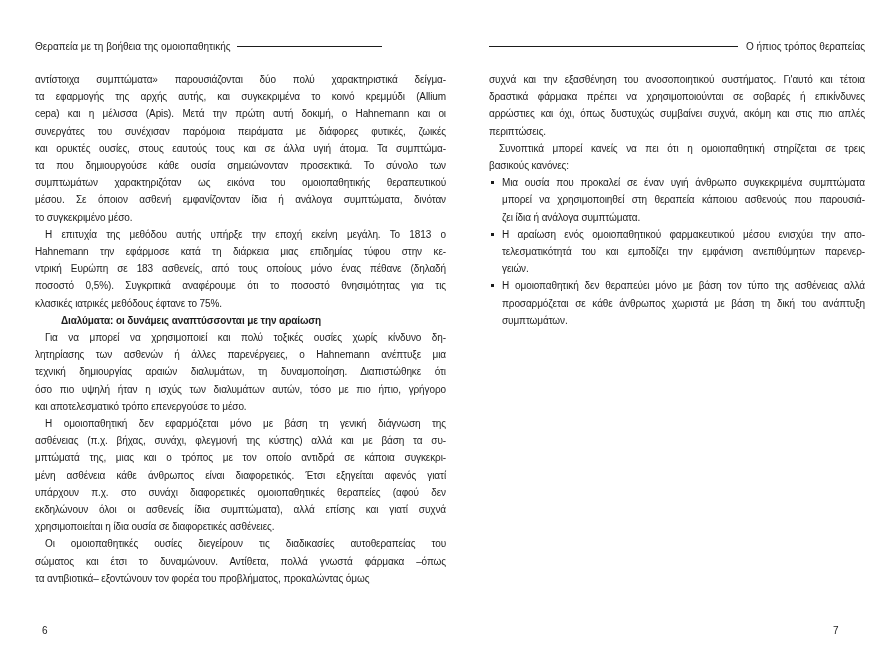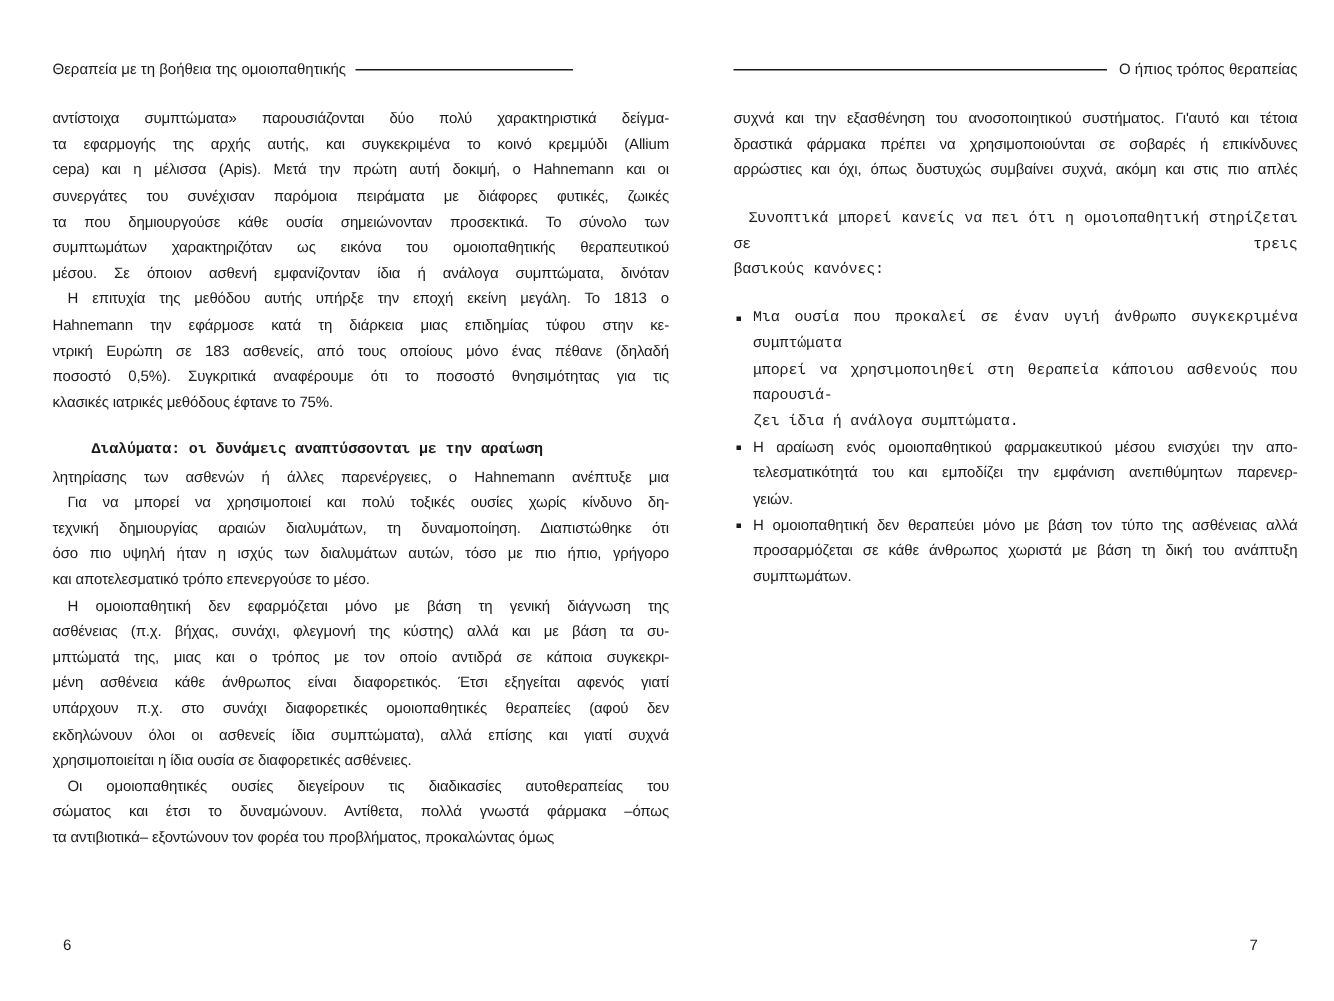--- a/index.html
+++ b/index.html
@@ -22,21 +22,21 @@
   .col-right .rh-rule{flex:1;margin-right:8px;}
   .col-right .running-head{justify-content:flex-end;}
 
   .page-body{font-size:10px;line-height:17.2px;letter-spacing:-0.1px;}
 
   .line{text-align:justify;text-align-last:justify;}
   .line.last{text-align-last:left;}
   .line.indent{text-indent:10px;}
 
   .heading{font-weight:bold;text-indent:26px;}
-  .gap{margin-top:15px;font-family:Liberation Mono, monospace;}
+  .gap{margin-top:0;}
 
   .bullet{position:relative;padding-left:13px;}
   .bullet-marker{
     position:absolute;left:2px;top:7px;width:3px;height:3px;background:#1b1b1b;
   }
 
   .folio{position:absolute;top:625px;font-size:10px;}
   .folio-left{left:42px;}
   .folio-right{left:833px;}
 </style>
@@ -49,35 +49,37 @@
     <div class="running-head">
       <span>Θεραπεία με τη βοήθεια της ομοιοπαθητικής</span>
       <span class="rh-rule"></span>
     </div>
     <div class="page-body" id="left-body">
         <div class="para">
           <div class="line">αντίστοιχα συμπτώματα» παρουσιάζονται δύο πολύ χαρακτηριστικά δείγμα-</div>
           <div class="line">τα εφαρμογής της αρχής αυτής, και συγκεκριμένα το κοινό κρεμμύδι (Allium</div>
           <div class="line">cepa) και η μέλισσα (Apis). Μετά την πρώτη αυτή δοκιμή, ο Hahnemann και οι</div>
           <div class="line">συνεργάτες του συνέχισαν παρόμοια πειράματα με διάφορες φυτικές, ζωικές</div>
+          <div class="line">και ορυκτές ουσίες, στους εαυτούς τους και σε άλλα υγιή άτομα. Τα συμπτώμα-</div>
           <div class="line">τα που δημιουργούσε κάθε ουσία σημειώνονταν προσεκτικά. Το σύνολο των</div>
           <div class="line">συμπτωμάτων χαρακτηριζόταν ως εικόνα του ομοιοπαθητικής θεραπευτικού</div>
           <div class="line">μέσου. Σε όποιον ασθενή εμφανίζονταν ίδια ή ανάλογα συμπτώματα, δινόταν</div>
+          <div class="line last">το συγκεκριμένο μέσο.</div>
         </div>
         <div class="para">
           <div class="line indent">Η επιτυχία της μεθόδου αυτής υπήρξε την εποχή εκείνη μεγάλη. Το 1813 ο</div>
           <div class="line">Hahnemann την εφάρμοσε κατά τη διάρκεια μιας επιδημίας τύφου στην κε-</div>
           <div class="line">ντρική Ευρώπη σε 183 ασθενείς, από τους οποίους μόνο ένας πέθανε (δηλαδή</div>
           <div class="line">ποσοστό 0,5%). Συγκριτικά αναφέρουμε ότι το ποσοστό θνησιμότητας για τις</div>
           <div class="line last">κλασικές ιατρικές μεθόδους έφτανε το 75%.</div>
         </div>
         <div class="heading gap">Διαλύματα: οι δυνάμεις αναπτύσσονται με την αραίωση</div>
         <div class="para">
+          <div class="line indent">Για να μπορεί να χρησιμοποιεί και πολύ τοξικές ουσίες χωρίς κίνδυνο δη-</div>
           <div class="line">λητηρίασης των ασθενών ή άλλες παρενέργειες, ο Hahnemann ανέπτυξε μια</div>
-          <div class="line indent">Για να μπορεί να χρησιμοποιεί και πολύ τοξικές ουσίες χωρίς κίνδυνο δη-</div>
           <div class="line">τεχνική δημιουργίας αραιών διαλυμάτων, τη δυναμοποίηση. Διαπιστώθηκε ότι</div>
           <div class="line">όσο πιο υψηλή ήταν η ισχύς των διαλυμάτων αυτών, τόσο με πιο ήπιο, γρήγορο</div>
           <div class="line last">και αποτελεσματικό τρόπο επενεργούσε το μέσο.</div>
         </div>
         <div class="para">
           <div class="line indent">Η ομοιοπαθητική δεν εφαρμόζεται μόνο με βάση τη γενική διάγνωση της</div>
           <div class="line">ασθένειας (π.χ. βήχας, συνάχι, φλεγμονή της κύστης) αλλά και με βάση τα συ-</div>
           <div class="line">μπτώματά της, μιας και ο τρόπος με τον οποίο αντιδρά σε κάποια συγκεκρι-</div>
           <div class="line">μένη ασθένεια κάθε άνθρωπος είναι διαφορετικός. Έτσι εξηγείται αφενός γιατί</div>
           <div class="line">υπάρχουν π.χ. στο συνάχι διαφορετικές ομοιοπαθητικές θεραπείες (αφού δεν</div>
@@ -95,20 +97,21 @@
   <div class="page-col col-right">
     <div class="running-head">
       <span class="rh-rule"></span>
       <span>Ο ήπιος τρόπος θεραπείας</span>
     </div>
     <div class="page-body" id="right-body">
         <div class="para">
           <div class="line">συχνά και την εξασθένηση του ανοσοποιητικού συστήματος. Γι'αυτό και τέτοια</div>
           <div class="line">δραστικά φάρμακα πρέπει να χρησιμοποιούνται σε σοβαρές ή επικίνδυνες</div>
           <div class="line">αρρώστιες και όχι, όπως δυστυχώς συμβαίνει συχνά, ακόμη και στις πιο απλές</div>
+          <div class="line last">περιπτώσεις.</div>
         </div>
         <div class="para gap">
           <div class="line indent">Συνοπτικά μπορεί κανείς να πει ότι η ομοιοπαθητική στηρίζεται σε τρεις</div>
           <div class="line last">βασικούς κανόνες:</div>
         </div>
         <div class="bullet gap">
           <span class="bullet-marker"></span>
           <div class="line">Μια ουσία που προκαλεί σε έναν υγιή άνθρωπο συγκεκριμένα συμπτώματα</div>
           <div class="line">μπορεί να χρησιμοποιηθεί στη θεραπεία κάποιου ασθενούς που παρουσιά-</div>
           <div class="line last">ζει ίδια ή ανάλογα συμπτώματα.</div>

